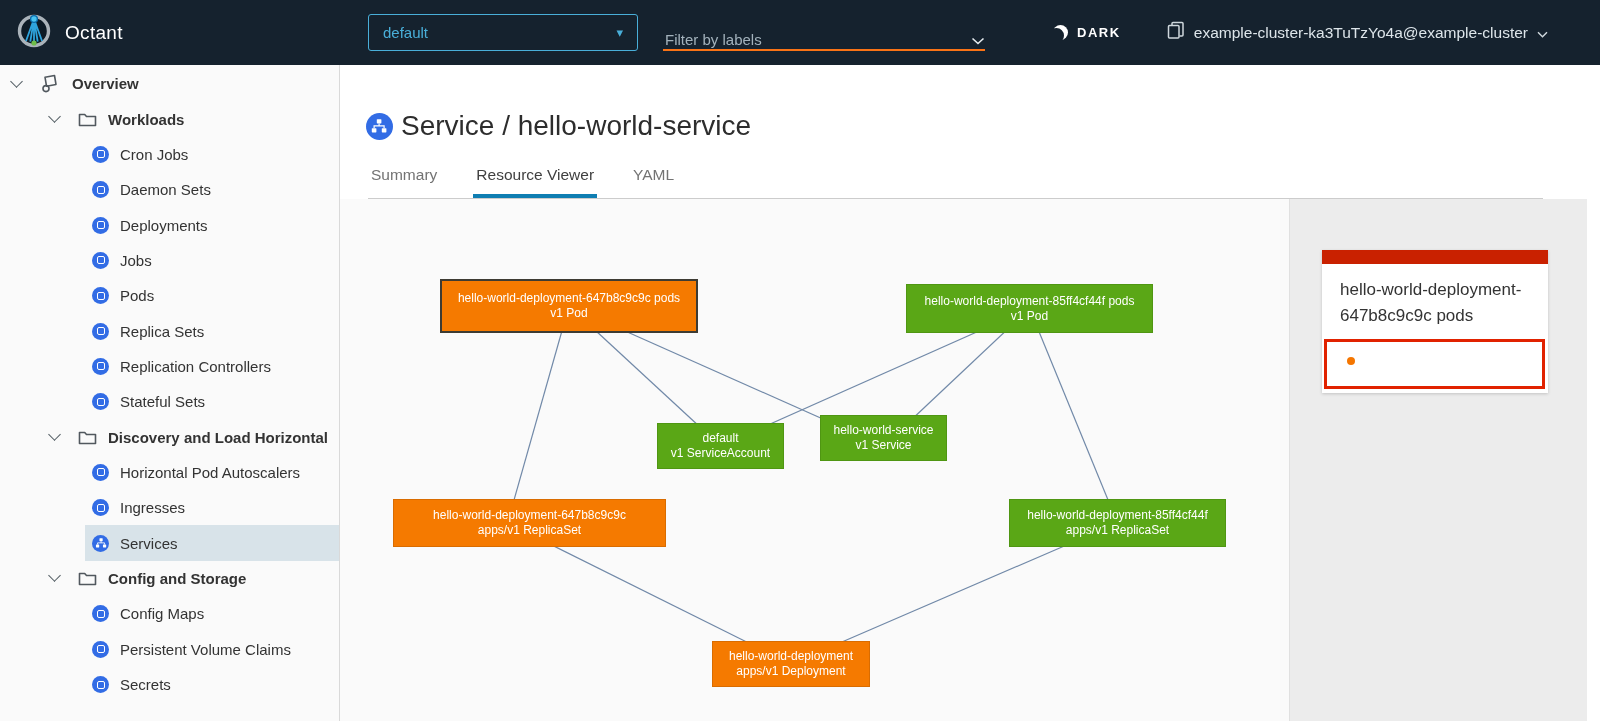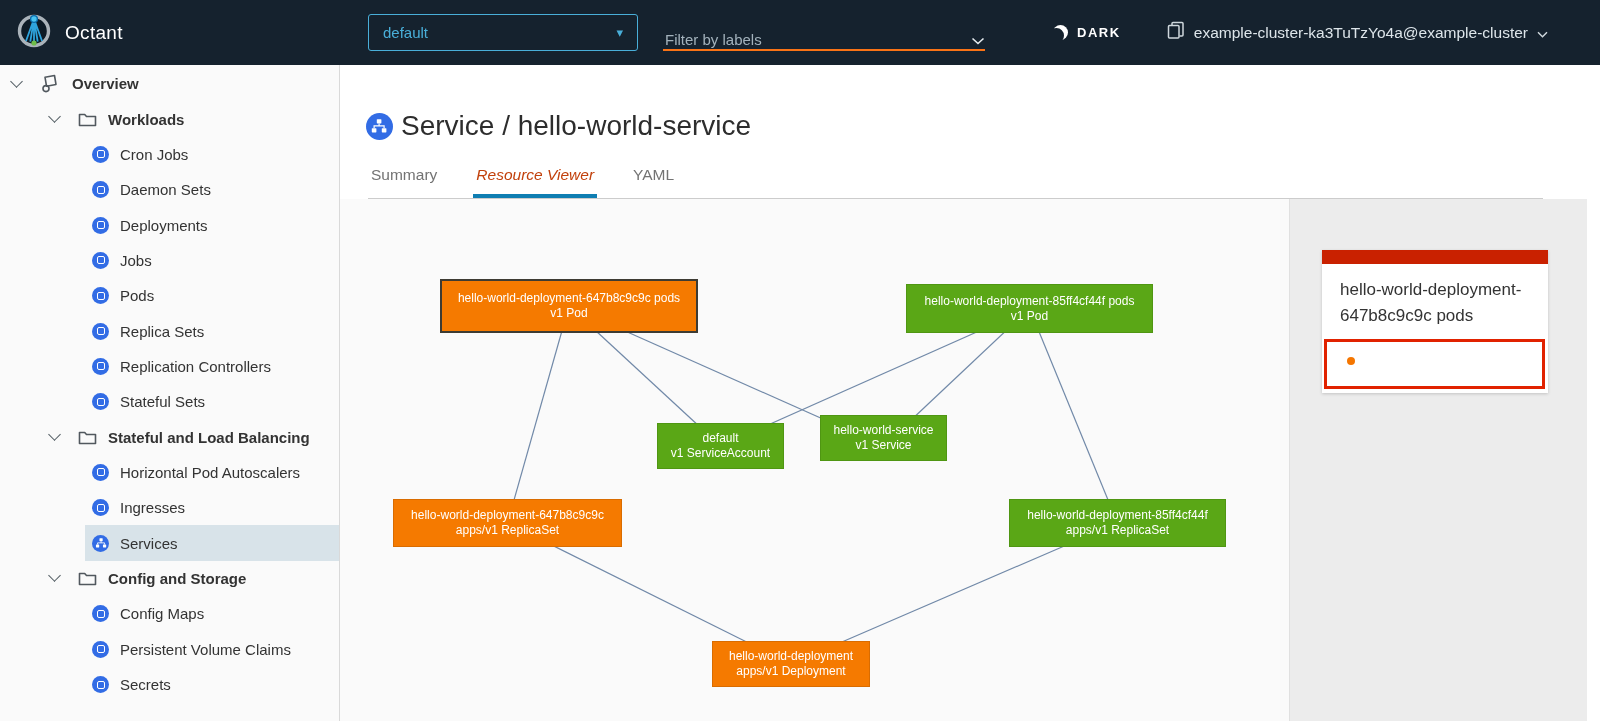--- a/index.html
+++ b/index.html
@@ -94,21 +94,21 @@
   .page-title { font-size:28px; color:#2d2d2d; margin-left:9px; line-height:34px; }
 
   .tabs-wrap {
     margin:14px 57px 0 28px; border-bottom:1px solid #cccccc;
     display:flex; gap:33px;
   }
   .tab {
     font-size:15.5px; color:#737373; padding:0 3px 9px 3px;
     border-bottom:4px solid transparent; cursor:pointer; line-height:20px;
   }
-  .tab.active { color:#c2410c; border-bottom-color:#0f7eb2;font-style:italic; }
+  .tab.active { color:#404040; border-bottom-color:#0f7eb2; }
 
   
   .content { display:flex; height:538px; }
   .graph-area { width:949px; position:relative; background:#fafafa; flex:none; }
   .graph-area svg.edges { position:absolute; left:0; top:0; }
   .node {
     position:absolute; display:flex; flex-direction:column; align-items:center;
     justify-content:center; text-align:center; color:#ffffff; font-size:12px;
     line-height:15px; cursor:pointer; padding:2px;
   }
@@ -241,21 +241,21 @@
         <span class="leaf-icon generic"></span>
         <span class="nav-label">Stateful Sets</span>
       </div>
       <div class="nav-row lvl2">
         <span class="chev"></span>
         <span class="nav-ico">
           <svg width="19" height="15" viewBox="0 0 19 15" fill="none">
             <path d="M1.5 2.5 h5.2 l1.8 2 h9 v9 h-16 z" stroke="#51585e" stroke-width="1.6" stroke-linejoin="round"></path>
           </svg>
         </span>
-        <span class="nav-label">Stateful and Load Balancing</span>
+        <span class="nav-label">Discovery and Load Horizontal</span>
       </div>
       <div class="nav-row lvl3">
         <span class="leaf-icon generic"></span>
         <span class="nav-label">Horizontal Pod Autoscalers</span>
       </div>
       <div class="nav-row lvl3">
         <span class="leaf-icon generic"></span>
         <span class="nav-label">Ingresses</span>
       </div>
       <div class="nav-row lvl3 selected">
@@ -332,21 +332,21 @@
             <span>v1 Pod</span>
           </div>
           <div class="node green" style="left: 317px; top: 224px; width: 127px; height: 46px;">
             <span>default</span>
             <span>v1 ServiceAccount</span>
           </div>
           <div class="node green" style="left: 480px; top: 216px; width: 127px; height: 46px;">
             <span>hello-world-service</span>
             <span>v1 Service</span>
           </div>
-          <div class="node orange" style="left: 53px; top: 300px; width: 229px; height: 48px;">
+          <div class="node orange" style="left: 53px; top: 300px; width: 273px; height: 48px;">
             <span>hello-world-deployment-647b8c9c9c</span>
             <span>apps/v1 ReplicaSet</span>
           </div>
           <div class="node green" style="left: 669px; top: 300px; width: 217px; height: 48px;">
             <span>hello-world-deployment-85ff4cf44f</span>
             <span>apps/v1 ReplicaSet</span>
           </div>
           <div class="node orange" style="left: 372px; top: 442px; width: 158px; height: 46px;">
             <span>hello-world-deployment</span>
             <span>apps/v1 Deployment</span>

